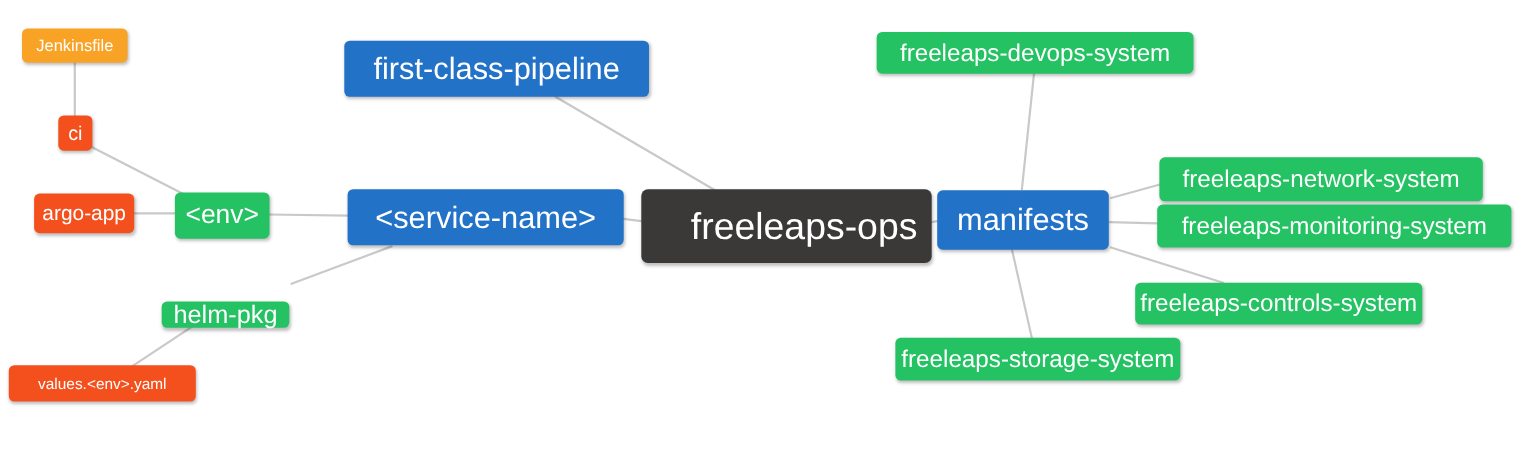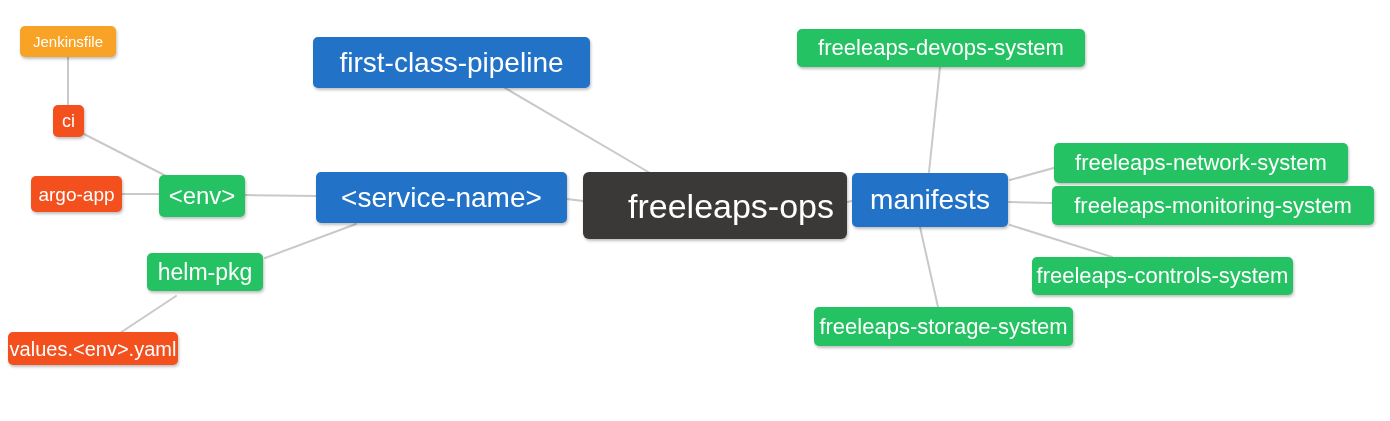--- a/index.html
+++ b/index.html
@@ -69,22 +69,22 @@
     <line x1="1010" y1="180" x2="1108" y2="153"></line>
     <line x1="1009" y1="202" x2="1052" y2="203"></line>
     <line x1="1010" y1="225" x2="1112" y2="257"></line>
     <line x1="920" y1="227" x2="938" y2="307"></line>
   </svg>
 
   <div class="node n-orange" style="left:20px;  top:26px;  width:96px;  height:31px; font-size:15px;">Jenkinsfile</div>
   <div class="node n-red" style="left:53px;  top:105px; width:31px;  height:32px; font-size:18px;">ci</div>
   <div class="node n-red" style="left:31px;  top:176px; width:91px;  height:36px; font-size:19px;">argo-app</div>
   <div class="node n-green" style="left:159px; top:175px; width:86px;  height:42px; font-size:24px;">&lt;env&gt;</div>
-  <div class="node n-green" style="left:147px; top:253px; width:116px; height:38px; font-size:23px;">helm-pkg</div>
-  <div class="node n-red" style="left:8px;   top:332px; width:170px; height:33px; font-size:20px;">values.&lt;env&gt;.yaml</div>
+  <div class="node n-green" style="left:147px; top:274px; width:116px; height:24px; font-size:23px;">helm-pkg</div>
+  <div class="node n-red" style="left:8px;   top:332px; width:170px; height:33px; font-size:14px;">values.&lt;env&gt;.yaml</div>
 
   <div class="node n-blue" style="left:313px; top:37px;  width:277px; height:51px; font-size:28px;">first-class-pipeline</div>
   <div class="node n-blue" style="left:316px; top:172px; width:251px; height:51px; font-size:28px;">&lt;service-name&gt;</div>
   <div class="node n-root" style="left:583px; top:172px; width:264px; height:67px; font-size:34px;padding-left:32px;">freeleaps-ops</div>
   <div class="node n-blue" style="left:852px; top:173px; width:156px; height:54px; font-size:28px;text-align:right;">manifests</div>
 
   <div class="node n-green" style="left:797px;  top:29px;  width:288px; height:38px; font-size:22px;">freeleaps-devops-system</div>
   <div class="node n-green" style="left:1054px; top:111px; width:294px; height:40px; font-size:22px;margin-top:32px;">freeleaps-network-system</div>
   <div class="node n-green" style="left:1052px; top:186px; width:322px; height:39px; font-size:22px;">freeleaps-monitoring-system</div>
   <div class="node n-green" style="left:1032px; top:257px; width:261px; height:38px; font-size:22px;">freeleaps-controls-system</div>

